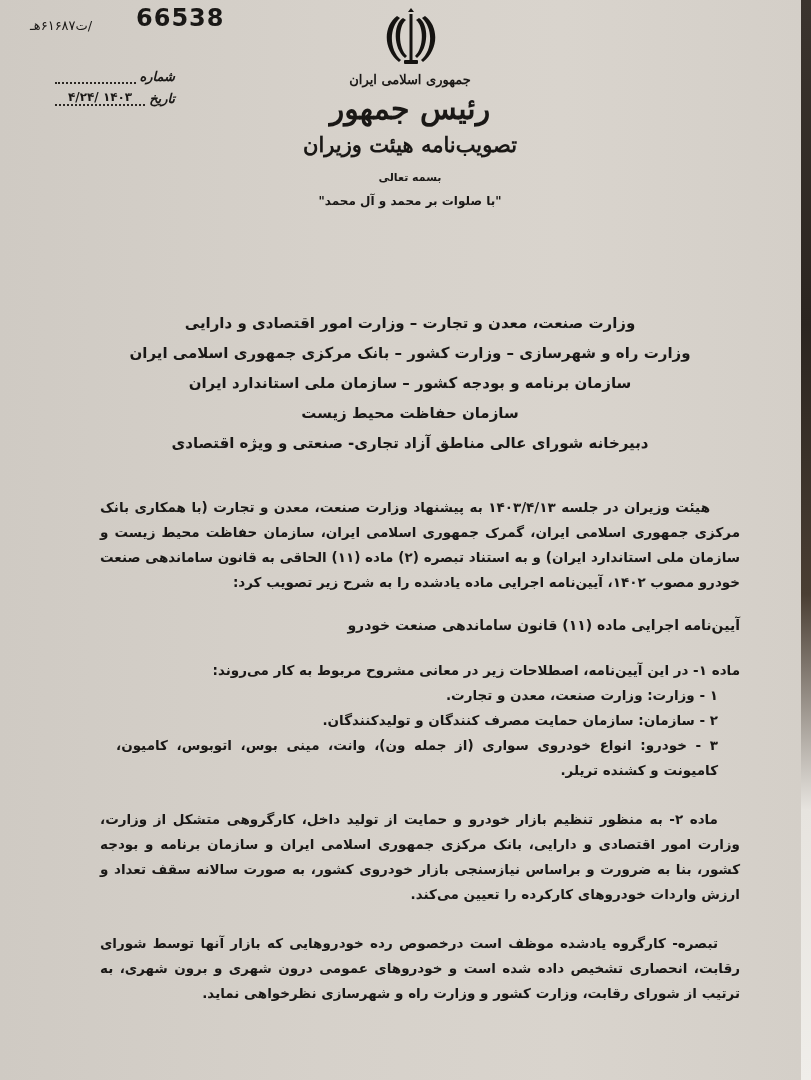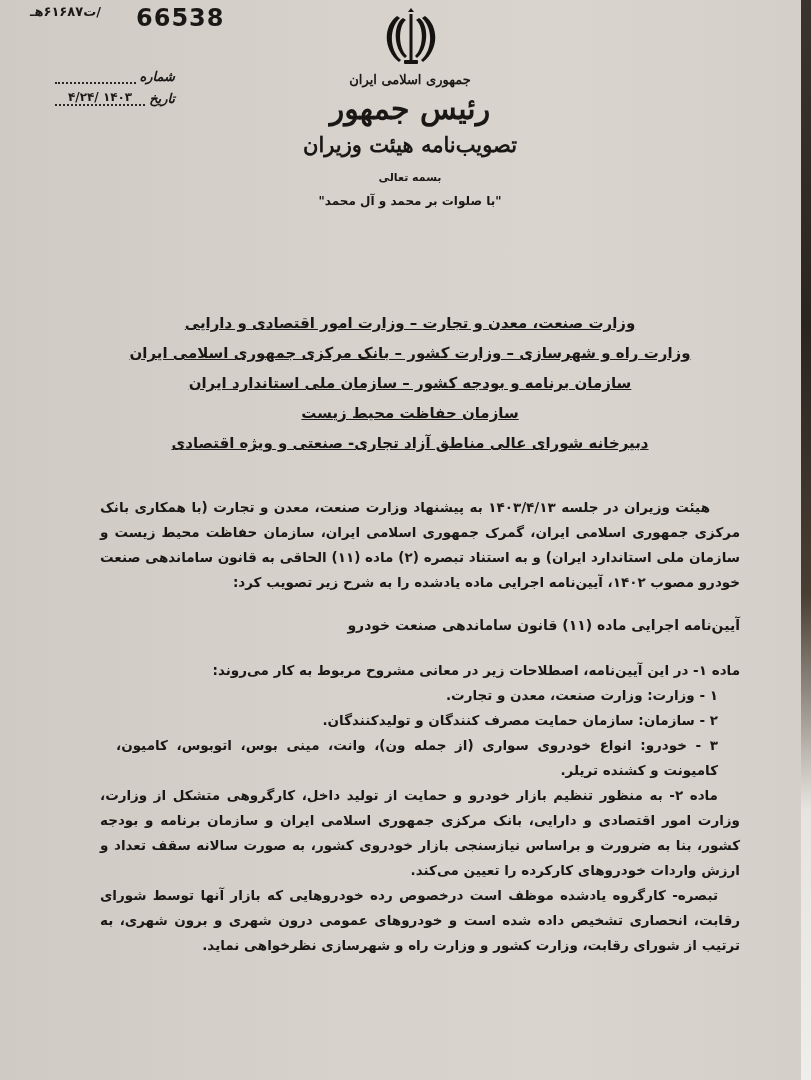--- a/index.html
+++ b/index.html
@@ -36,23 +36,23 @@
       left: 136px;
       top: 4px;
       font-size: 24px;
       font-weight: bold;
       letter-spacing: 1px;
       direction: rtl;
     }
     .ref-code {
       position: absolute;
       left: 30px;
-      top: 4px;
+      top: 18px;
       font-size: 13px;
-      font-weight: bold;
+      font-weight: normal;
       direction: rtl;
     }
     .meta {
       position: absolute;
       left: 55px;
       top: 62px;
       width: 120px;
       direction: rtl;
       font-size: 12px;
     }
@@ -124,21 +124,20 @@
       top: 308px;
       width: 580px;
       direction: rtl;
       text-align: center;
     }
     .recipient {
       font-weight: bold;
       font-size: 15px;
       height: 30px;
       line-height: 30px;
-      text-decoration: underline;
     }
     .body-text {
       position: absolute;
       left: 100px;
       top: 495px;
       width: 640px;
       direction: rtl;
       text-align: justify;
       font-size: 13.5px;
       line-height: 25px;
@@ -152,20 +151,21 @@
       font-size: 14px;
       font-weight: bold;
       margin-top: 18px;
       margin-bottom: 20px;
     }
     .article {
       margin: 0;
     }
     .article.indent {
       text-indent: 22px;
+      margin-top: 24px;
     }
     .def-item {
       padding-right: 22px;
       margin-left: 16px;
     }
     .def-item .term {
       font-weight: bold;
     }
   </style>
 </head>

